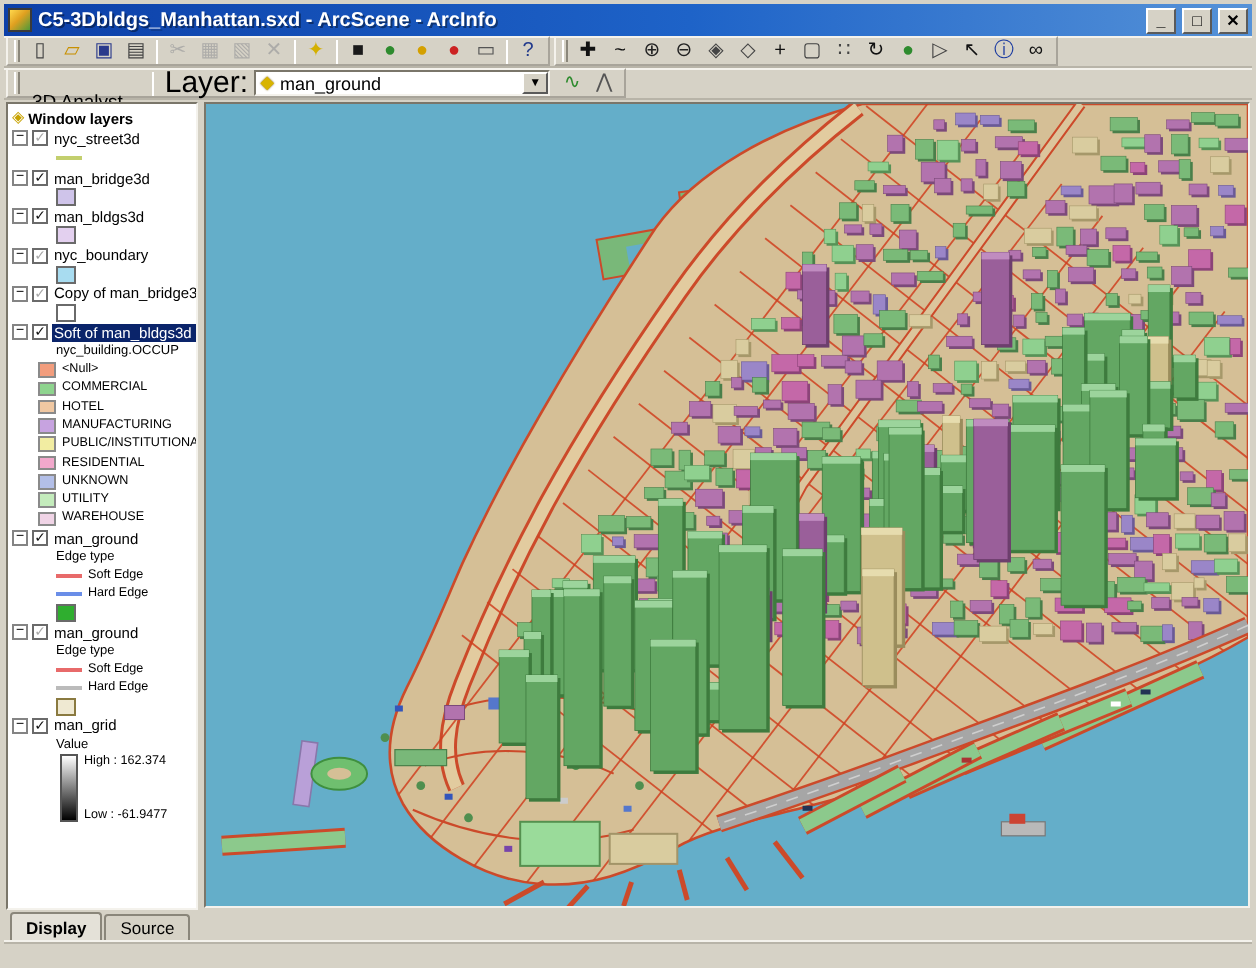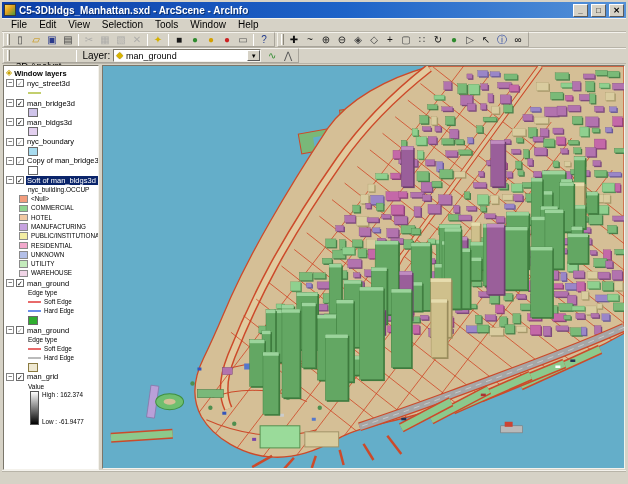--- a/index.html
+++ b/index.html
@@ -42,21 +42,21 @@
   .tbtn.disabled{color:#a3a09a !important;filter:grayscale(1);opacity:.75;}
   .tsep{width:1px;height:12px;background:#8a867a;border-right:1px solid #fff;margin:0 2px;flex:none;}
   .drop-btn{display:flex;align-items:flex-end;gap:3px;padding:0 4px;height:31px;font-size:9.5px;}
   .combo{width:148px;height:13px;background:#fff;border:1px solid;
     border-color:#7a766a #f4f2ec #f4f2ec #7a766a;display:flex;align-items:center;
     gap:3px;padding-left:2px;font-size:9px;}
   .combo-diamond{color:#d8b400;font-size:9px;line-height:9px;text-shadow:0 0 1px #7a5a00;}
   .combo-arrow{width:13px;height:11px;margin-left:auto;background:#d6d2c6;
     border:1px solid;border-color:#fff #5a5a5a #5a5a5a #fff;
     font-size:6px;line-height:10px;text-align:center;}
-  .lbl{font-size:10px;padding:0 3px;}
+  .lbl{font-size:15px;padding:0 3px;}
   
   .mainrow{flex:1;display:flex;min-height:0;}
   .toc{width:97px;flex:none;display:flex;flex-direction:column;padding:1px 0 0 1px;}
   .tree{flex:1;background:#fff;border:1px solid;border-color:#7a766a #f4f2ec #f4f2ec #7a766a;
     overflow:hidden;padding:2px 0 0 2px;}
   .trow{display:flex;align-items:center;gap:2px;height:10.3px;white-space:nowrap;}
   .expander{width:8px;height:8px;flex:none;border:1px solid #848484;background:#fff;
     font-size:7px;line-height:6px;text-align:center;color:#000;}
   .cbx{width:8px;height:8px;flex:none;border:1px solid #6a6a6a;background:#fff;
     font-size:7px;line-height:7px;text-align:center;color:#111;}
@@ -92,29 +92,20 @@
 <div class="window">
 
   <div class="titlebar">
     <span class="app-icon"></span>
     <span class="title-text">C5-3Dbldgs_Manhattan.sxd - ArcScene - ArcInfo</span>
     <span class="win-btn">_</span>
     <span class="win-btn">□</span>
     <span class="win-btn">✕</span>
   </div>
 
-  <div class="menubar" id="menubar">
-      <span class="menu-item">File</span>
-      <span class="menu-item">Edit</span>
-      <span class="menu-item">View</span>
-      <span class="menu-item">Selection</span>
-      <span class="menu-item">Tools</span>
-      <span class="menu-item">Window</span>
-      <span class="menu-item">Help</span>
-    </div>
 
   <div class="toolbar">
     <div class="island">
       <span class="grip"></span>
       <span id="tb-std" style="display:flex;align-items:center;">
           <span class="tbtn" style="color: rgb(68, 68, 68);">▯</span>
           <span class="tbtn" style="color: rgb(200, 144, 0);">▱</span>
           <span class="tbtn" style="color: rgb(42, 58, 140);">▣</span>
           <span class="tbtn" style="color: rgb(68, 68, 68);">▤</span>
           <span class="tsep"></span>
@@ -1391,14 +1382,18 @@
             <rect x="404" y="354" width="8" height="5" fill="#cc4433"></rect>
             <rect x="470" y="292" width="5" height="2.5" fill="#223355"></rect>
             <rect x="455" y="298" width="5" height="2.5" fill="#ffffff"></rect>
             <rect x="380" y="326" width="5" height="2.5" fill="#aa3333"></rect>
             <rect x="300" y="350" width="5" height="2.5" fill="#223355"></rect>
           </g>
       </svg>
     </div>
   </div>
 
+  <div class="tabsrow" id="tabsrow">
+      <span class="tab active">Display</span>
+      <span class="tab">Source</span>
+    </div>
   <div class="statusbar"></div>
 </div>
 
 </body></html>

